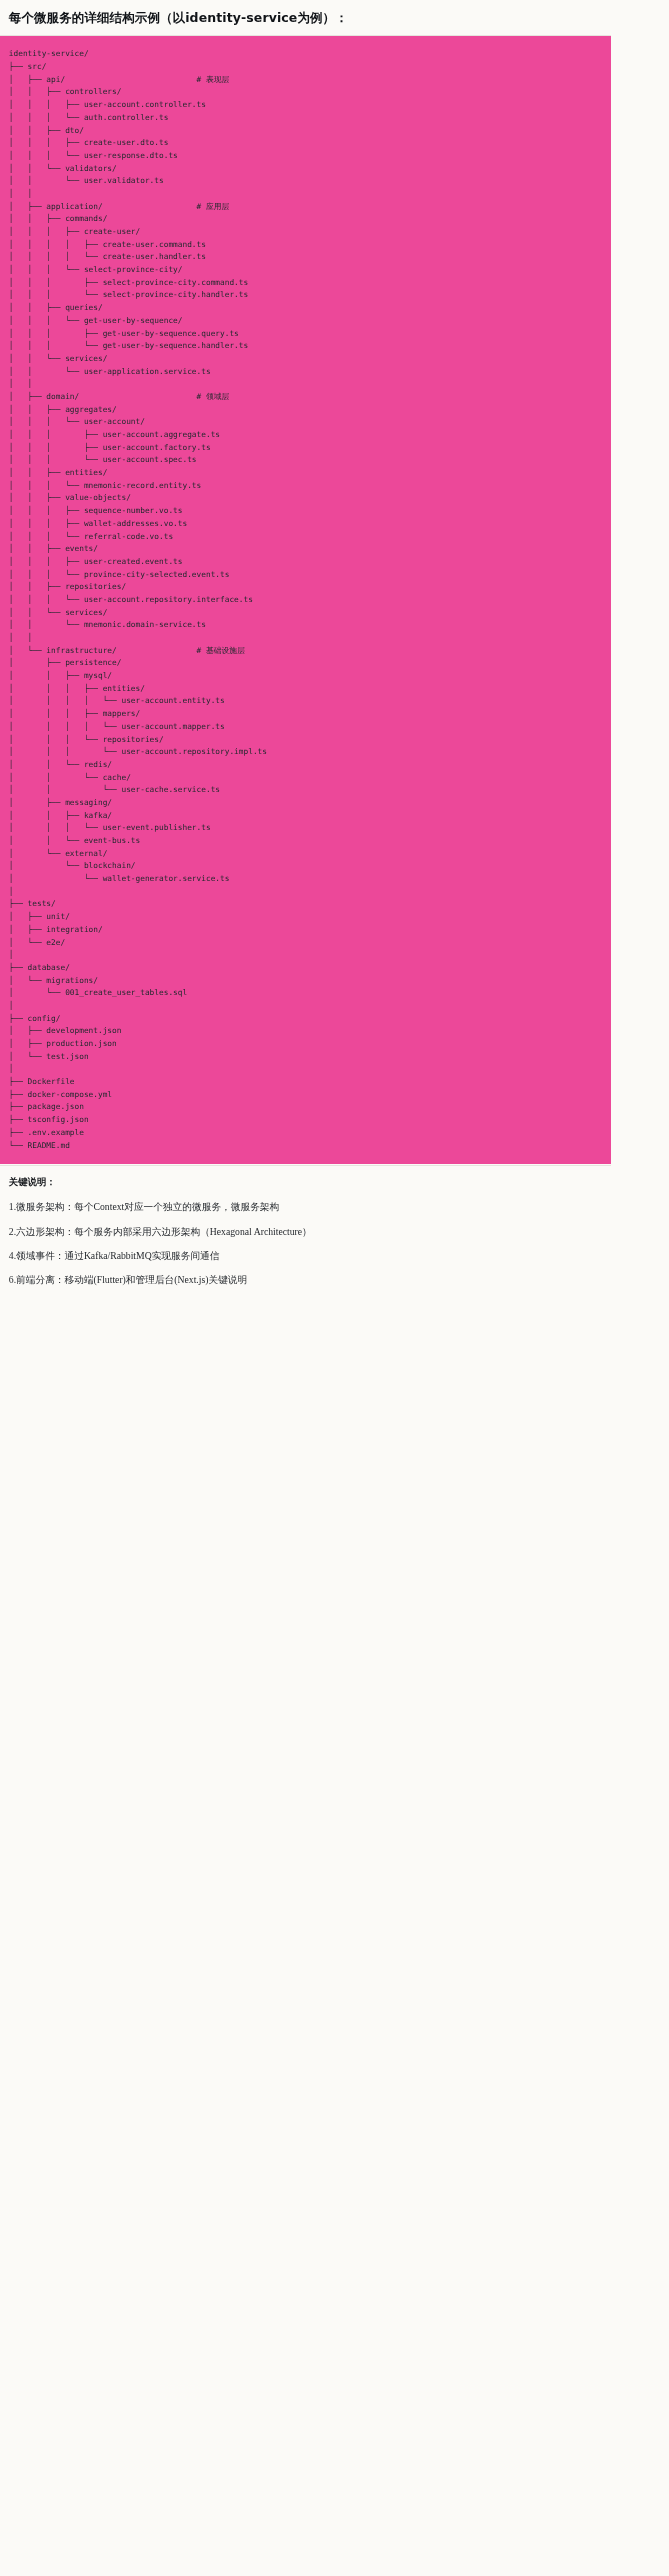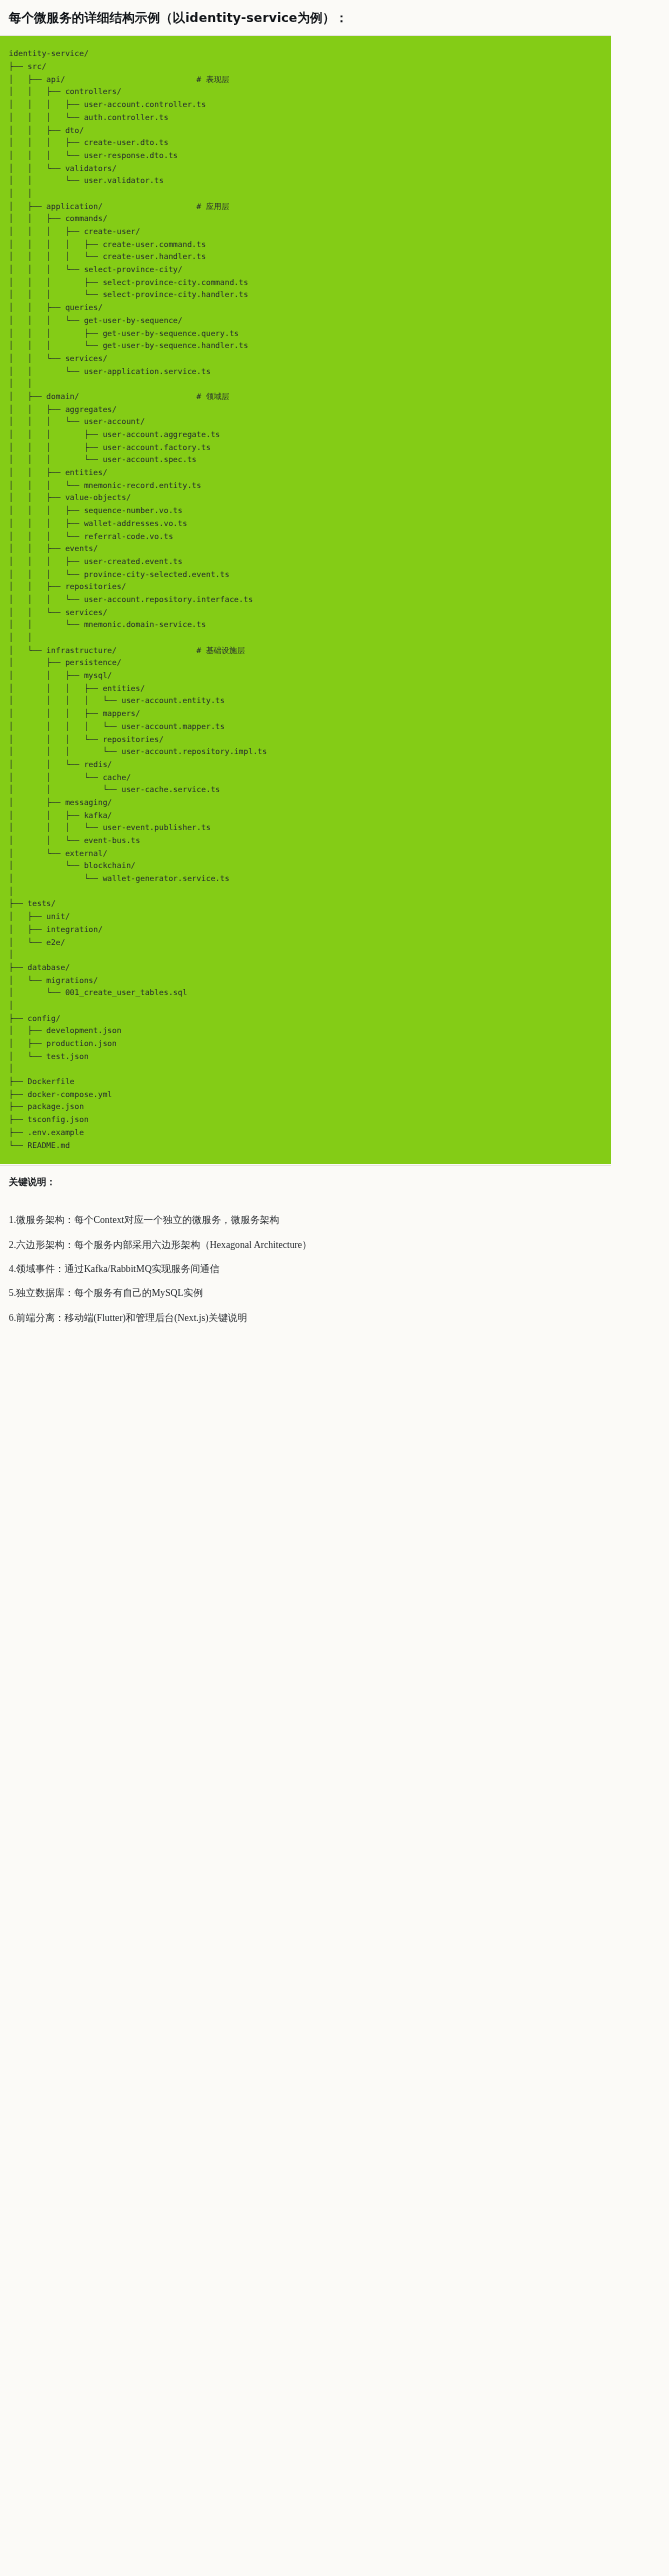--- a/index.html
+++ b/index.html
@@ -38,21 +38,21 @@
   }
 
   
   .tree-block {
     font-family: "DejaVu Sans Mono", "Liberation Mono", monospace;
     font-size: 7.8px;
     line-height: 12.7px;
     color: #24292f;
     padding: 12.5px 8.8px 11.3px 8.8px;
     white-space: pre;
-    background: #84cc16;
+    background: #ec4899;
   }
   .tree-line {
     white-space: pre;
     display: block;
     height: 12.7px;
     letter-spacing: 0px;
   }
   .tree-line .cmt {
     color: #24292f;
   }
@@ -65,21 +65,21 @@
   }
   .keypoints {
     padding: 8.8px 8.8px 1.3px 8.8px;
   }
   .kp-heading {
     font-family: "DejaVu Sans", "Liberation Sans", sans-serif;
     font-weight: bold;
     font-size: 9.4px;
     line-height: 15px;
     color: #111418;
-    margin: 0 0 24px 0;
+    margin: 0 0 11px 0;
   }
   .kp-list {
     list-style: none;
     margin: 0;
     padding: 0;
   }
   .kp-item {
     font-family: "Liberation Serif", "DejaVu Serif", serif;
     font-size: 9.7px;
     line-height: 13.8px;
@@ -115,20 +115,19 @@
   <div class="tree-block" id="tree-block"><span class="tree-line"><span>identity-service/</span></span><span class="tree-line"><span>├── src/</span></span><span class="tree-line"><span>│   ├── api/</span><span>                            </span><span class="cmt"># 表现层</span></span><span class="tree-line"><span>│   │   ├── controllers/</span></span><span class="tree-line"><span>│   │   │   ├── user-account.controller.ts</span></span><span class="tree-line"><span>│   │   │   └── auth.controller.ts</span></span><span class="tree-line"><span>│   │   ├── dto/</span></span><span class="tree-line"><span>│   │   │   ├── create-user.dto.ts</span></span><span class="tree-line"><span>│   │   │   └── user-response.dto.ts</span></span><span class="tree-line"><span>│   │   └── validators/</span></span><span class="tree-line"><span>│   │       └── user.validator.ts</span></span><span class="tree-line"><span>│   │</span></span><span class="tree-line"><span>│   ├── application/</span><span>                    </span><span class="cmt"># 应用层</span></span><span class="tree-line"><span>│   │   ├── commands/</span></span><span class="tree-line"><span>│   │   │   ├── create-user/</span></span><span class="tree-line"><span>│   │   │   │   ├── create-user.command.ts</span></span><span class="tree-line"><span>│   │   │   │   └── create-user.handler.ts</span></span><span class="tree-line"><span>│   │   │   └── select-province-city/</span></span><span class="tree-line"><span>│   │   │       ├── select-province-city.command.ts</span></span><span class="tree-line"><span>│   │   │       └── select-province-city.handler.ts</span></span><span class="tree-line"><span>│   │   ├── queries/</span></span><span class="tree-line"><span>│   │   │   └── get-user-by-sequence/</span></span><span class="tree-line"><span>│   │   │       ├── get-user-by-sequence.query.ts</span></span><span class="tree-line"><span>│   │   │       └── get-user-by-sequence.handler.ts</span></span><span class="tree-line"><span>│   │   └── services/</span></span><span class="tree-line"><span>│   │       └── user-application.service.ts</span></span><span class="tree-line"><span>│   │</span></span><span class="tree-line"><span>│   ├── domain/</span><span>                         </span><span class="cmt"># 领域层</span></span><span class="tree-line"><span>│   │   ├── aggregates/</span></span><span class="tree-line"><span>│   │   │   └── user-account/</span></span><span class="tree-line"><span>│   │   │       ├── user-account.aggregate.ts</span></span><span class="tree-line"><span>│   │   │       ├── user-account.factory.ts</span></span><span class="tree-line"><span>│   │   │       └── user-account.spec.ts</span></span><span class="tree-line"><span>│   │   ├── entities/</span></span><span class="tree-line"><span>│   │   │   └── mnemonic-record.entity.ts</span></span><span class="tree-line"><span>│   │   ├── value-objects/</span></span><span class="tree-line"><span>│   │   │   ├── sequence-number.vo.ts</span></span><span class="tree-line"><span>│   │   │   ├── wallet-addresses.vo.ts</span></span><span class="tree-line"><span>│   │   │   └── referral-code.vo.ts</span></span><span class="tree-line"><span>│   │   ├── events/</span></span><span class="tree-line"><span>│   │   │   ├── user-created.event.ts</span></span><span class="tree-line"><span>│   │   │   └── province-city-selected.event.ts</span></span><span class="tree-line"><span>│   │   ├── repositories/</span></span><span class="tree-line"><span>│   │   │   └── user-account.repository.interface.ts</span></span><span class="tree-line"><span>│   │   └── services/</span></span><span class="tree-line"><span>│   │       └── mnemonic.domain-service.ts</span></span><span class="tree-line"><span>│   │</span></span><span class="tree-line"><span>│   └── infrastructure/</span><span>                 </span><span class="cmt"># 基础设施层</span></span><span class="tree-line"><span>│       ├── persistence/</span></span><span class="tree-line"><span>│       │   ├── mysql/</span></span><span class="tree-line"><span>│       │   │   ├── entities/</span></span><span class="tree-line"><span>│       │   │   │   └── user-account.entity.ts</span></span><span class="tree-line"><span>│       │   │   ├── mappers/</span></span><span class="tree-line"><span>│       │   │   │   └── user-account.mapper.ts</span></span><span class="tree-line"><span>│       │   │   └── repositories/</span></span><span class="tree-line"><span>│       │   │       └── user-account.repository.impl.ts</span></span><span class="tree-line"><span>│       │   └── redis/</span></span><span class="tree-line"><span>│       │       └── cache/</span></span><span class="tree-line"><span>│       │           └── user-cache.service.ts</span></span><span class="tree-line"><span>│       ├── messaging/</span></span><span class="tree-line"><span>│       │   ├── kafka/</span></span><span class="tree-line"><span>│       │   │   └── user-event.publisher.ts</span></span><span class="tree-line"><span>│       │   └── event-bus.ts</span></span><span class="tree-line"><span>│       └── external/</span></span><span class="tree-line"><span>│           └── blockchain/</span></span><span class="tree-line"><span>│               └── wallet-generator.service.ts</span></span><span class="tree-line"><span>│</span></span><span class="tree-line"><span>├── tests/</span></span><span class="tree-line"><span>│   ├── unit/</span></span><span class="tree-line"><span>│   ├── integration/</span></span><span class="tree-line"><span>│   └── e2e/</span></span><span class="tree-line"><span>│</span></span><span class="tree-line"><span>├── database/</span></span><span class="tree-line"><span>│   └── migrations/</span></span><span class="tree-line"><span>│       └── 001_create_user_tables.sql</span></span><span class="tree-line"><span>│</span></span><span class="tree-line"><span>├── config/</span></span><span class="tree-line"><span>│   ├── development.json</span></span><span class="tree-line"><span>│   ├── production.json</span></span><span class="tree-line"><span>│   └── test.json</span></span><span class="tree-line"><span>│</span></span><span class="tree-line"><span>├── Dockerfile</span></span><span class="tree-line"><span>├── docker-compose.yml</span></span><span class="tree-line"><span>├── package.json</span></span><span class="tree-line"><span>├── tsconfig.json</span></span><span class="tree-line"><span>├── .env.example</span></span><span class="tree-line"><span>└── README.md</span></span></div>
 
   <div class="rule"></div>
 
   <div class="keypoints">
     <div class="kp-heading">关键说明：</div>
     <ol class="kp-list" id="kp-list">
         <li class="kp-item"><span class="kp-num">1.</span><span class="kp-term">微服务架构</span><span class="kp-sep">：</span><span class="kp-desc">每个Context对应一个独立的微服务，微服务架构</span></li>
         <li class="kp-item"><span class="kp-num">2.</span><span class="kp-term">六边形架构</span><span class="kp-sep">：</span><span class="kp-desc">每个服务内部采用六边形架构（Hexagonal Architecture）</span></li>
         <li class="kp-item"><span class="kp-num">4.</span><span class="kp-term">领域事件</span><span class="kp-sep">：</span><span class="kp-desc">通过Kafka/RabbitMQ实现服务间通信</span></li>
-        <li class="kp-item"><span class="kp-num">5.</span><span class="kp-term">独立数据库</span><span class="kp-sep">：</span><span class="kp-desc">每个服务有自己的MySQL实例</span></li>
         <li class="kp-item"><span class="kp-num">6.</span><span class="kp-term">前端分离</span><span class="kp-sep">：</span><span class="kp-desc">移动端(Flutter)和管理后台(Next.js)关键说明</span></li>
       </ol>
   </div>
 
 
 </div>
 
 
 </body></html>

